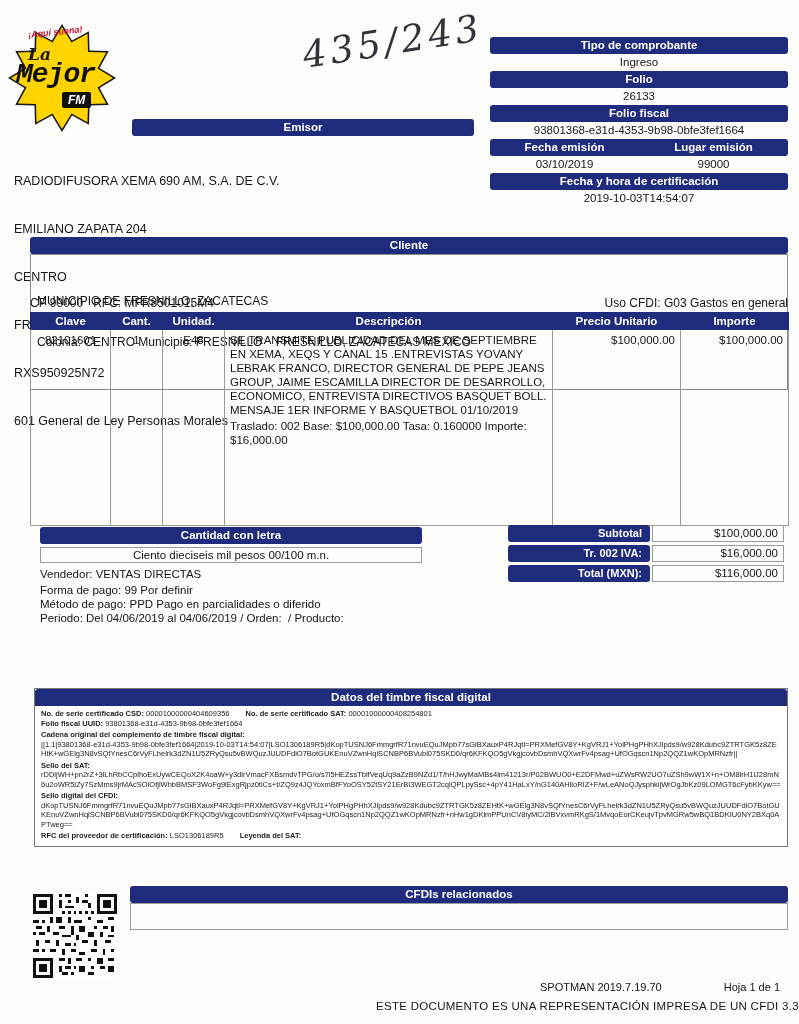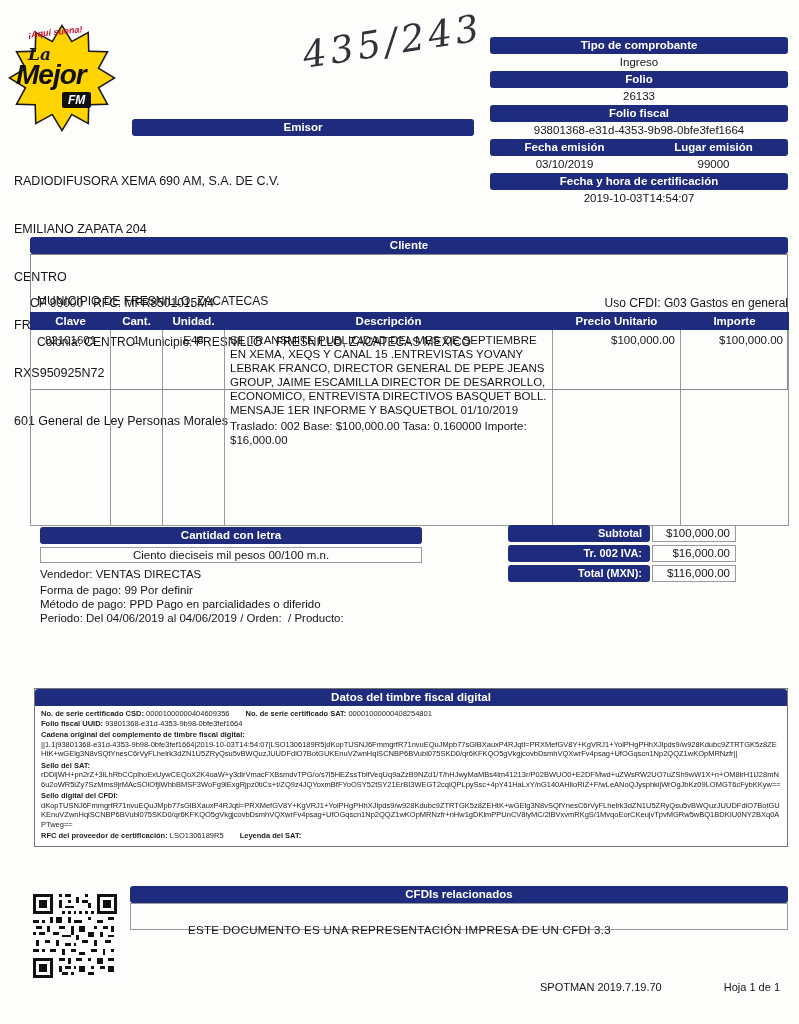--- a/index.html
+++ b/index.html
@@ -17,21 +17,21 @@
   
   .logo { position:absolute; left:8px; top:24px; width:108px; height:108px; }
   .star-outer, .star-inner {
     position:absolute;
     clip-path: polygon(100% 50%, 84.8% 59.3%, 93.3% 75%, 75.5% 75.5%, 75% 93.3%, 59.3% 84.8%, 50% 100%, 40.7% 84.8%, 25% 93.3%, 24.5% 75.5%, 6.7% 75%, 15.2% 59.3%, 0% 50%, 15.2% 40.7%, 6.7% 25%, 24.5% 24.5%, 25% 6.7%, 40.7% 15.2%, 50% 0%, 59.3% 15.2%, 75% 6.7%, 75.5% 24.5%, 93.3% 25%, 84.8% 40.7%);
   }
   .star-outer { inset:0; background:#1a1a1a; }
   .star-inner { inset:3px; background:#ffd400; }
   .logo-tagline { position:absolute; top:3px; left:20px; color:#c8102e; font-size:9px; font-weight:bold; font-style:italic; transform:rotate(-6deg); white-space:nowrap; }
   .logo-la { position:absolute; top:20px; left:20px; font-size:17px; font-weight:bold; font-style:italic; font-family:"DejaVu Serif", serif; }
-  .logo-mejor { position:absolute; top:35px; left:8px; font-size:28px; font-weight:900; font-style:italic; letter-spacing:-1px; color:#111; }
+  .logo-mejor { position:absolute; top:35px; left:8px; font-size:28px; font-weight:900; font-style:italic; letter-spacing:-1px; color:#111;font-family:Liberation Mono, monospace; }
   .logo-fm { position:absolute; top:68px; left:54px; background:#111; color:#fff; font-size:12px; font-weight:bold; font-style:italic; padding:1px 6px; border-radius:2px; }
   
   .handwritten {
     position:absolute; left:302px; top:20px; font-family:"DejaVu Serif", serif;
     font-style:italic; font-size:37px; color:#33323a; transform:rotate(-9deg);
     letter-spacing:4px;
   }
   
   .hdr-right { position:absolute; left:490px; top:36px; width:298px; }
   .hdr-right .bar { margin-top:1px; }
@@ -47,38 +47,38 @@
   
   table.items { position:absolute; left:30px; top:312px; width:758px; border-collapse:collapse; table-layout:fixed; }
   table.items th { background:#1f2b7d; color:#fff; font-size:11.5px; font-weight:bold; padding:2px 3px; border:1px solid #1f2b7d; }
   table.items td { border:1px solid #9a9a9a; vertical-align:top; font-size:11.5px; padding:3px 5px; height:196px; line-height:14px; }
   td.num { text-align:right; }
   td.ctr { text-align:center; }
   .traslado-line { margin-top:2px; }
   
   .cantidad { position:absolute; left:40px; top:527px; width:382px; }
   .cantidad-val { border:1px solid #9a9a9a; margin-top:3px; font-size:11.5px; text-align:center; padding:1px 0; }
-  .totals { position:absolute; left:508px; top:525px; width:228px; }
+  .totals { position:absolute; left:508px; top:525px; width:276px; }
   .trow { display:flex; margin-bottom:3px; height:17px; }
   .trow .tlabel { flex:0 0 142px; background:#1f2b7d; color:#fff; font-weight:bold; font-size:11px; text-align:right; padding:2px 8px 0 0; border-radius:3px; }
   .trow .tvalue { flex:1; border:1px solid #9a9a9a; font-size:11.5px; text-align:right; padding:1px 5px 0 0; margin-left:2px; }
   
   .payline { position:absolute; left:40px; font-size:11.5px; white-space:pre-wrap; }
   
   .timbre { position:absolute; left:34px; top:688px; width:754px; border:1px solid #777; background:#fff; }
   .timbre .bar { border-radius:3px 3px 0 0; }
   .timbre-body { padding:3px 6px 5px; font-size:7.5px; line-height:9.5px; word-break:break-all; color:#222; }
   .timbre-body .lbl { font-weight:bold; }
   .timbre-body .sp { margin-left:14px; }
   .tgroup { margin-top:2px; }
   
   .cfdis-bar { position:absolute; left:130px; top:886px; width:658px; }
   .cfdis-box { position:absolute; left:130px; top:903px; width:658px; height:27px; border:1px solid #9a9a9a; }
   .qr { position:absolute; left:33px; top:894px; width:84px; height:84px; }
-  .legal { position:absolute; left:0; top:924px; width:100%; text-align:center; font-size:11.5px; letter-spacing:.3px; }
+  .legal { position:absolute; left:0; top:1000px; width:100%; text-align:right; font-size:11.5px; letter-spacing:.3px; }
   .footer { position:absolute; left:540px; top:981px; width:240px; display:flex; justify-content:space-between; font-size:11px; }
 </style>
 </head>
 <body>
 
 <div class="page">
 
   <div class="logo">
     <div class="star-outer"></div>
     <div class="star-inner"></div>

